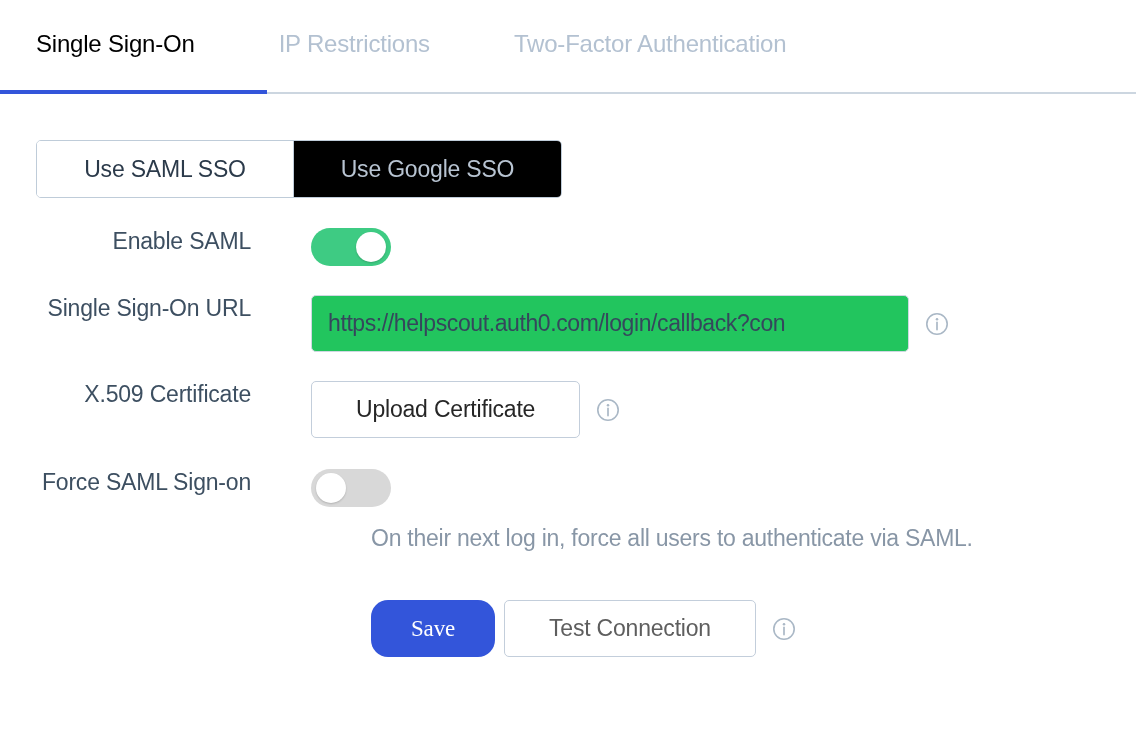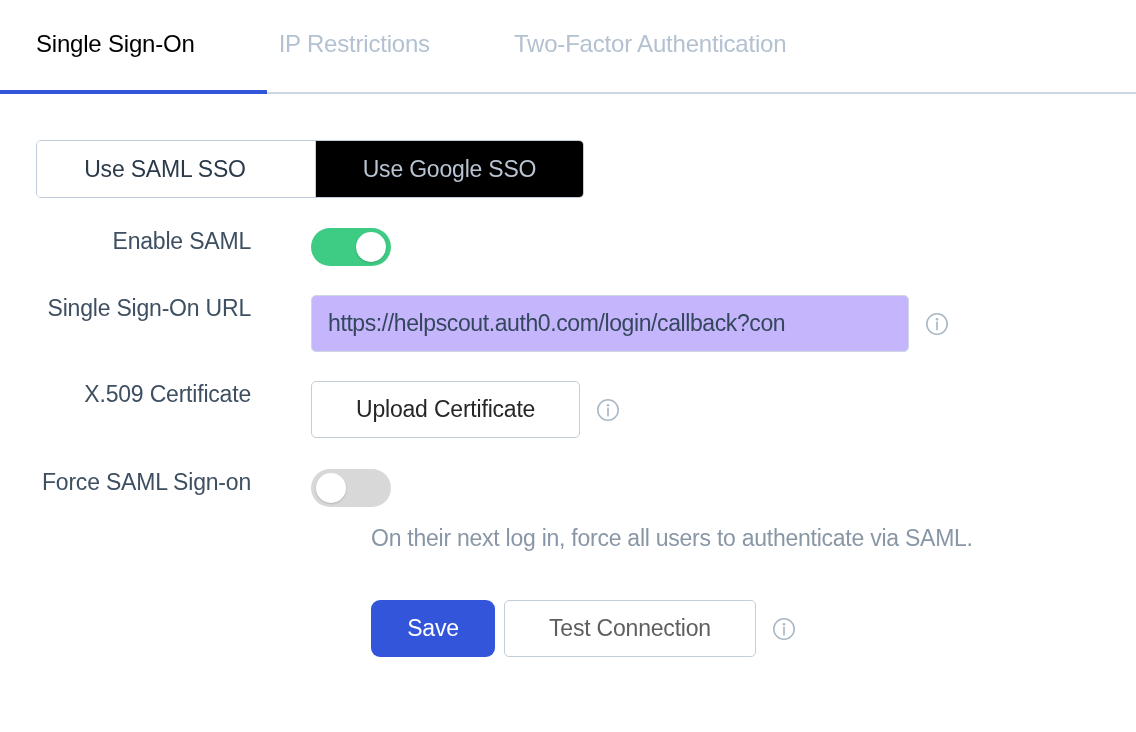--- a/index.html
+++ b/index.html
@@ -58,21 +58,20 @@
 
   
   .segmented {
     margin: 46px 0 0 36px;
     display: inline-flex;
     border: 1px solid #bfccd9;
     border-radius: 5px;
     overflow: hidden;
     background: #ffffff;
     height: 56px;
-    gap: 22px;
   }
   .seg-btn {
     display: flex;
     align-items: center;
     justify-content: center;
     font-size: 23px;
     letter-spacing: -0.2px;
     padding: 0 28px;
     cursor: pointer;
     user-select: none;
@@ -137,21 +136,21 @@
   .toggle.on  .knob { right: 5px; }
   .toggle.off .knob { left: 5px; }
 
   
   .text-input {
     width: 598px;
     height: 57px;
     box-sizing: border-box;
     border: 1px solid #cfd8e2;
     border-radius: 5px;
-    background: #c4b5fd;
+    background: #22c55e;
     font-family: "Liberation Sans", sans-serif;
     font-size: 23px;
     color: #35475c;
     letter-spacing: -0.4px;
     padding: 0 16px;
     outline: none;
   }
 
   
   .btn-outline {
@@ -167,24 +166,24 @@
     cursor: pointer;
     color: #262626;
   }
   .btn-outline.muted { color: #5e5e5e; }
 
   
   .btn-primary {
     height: 57px;
     box-sizing: border-box;
     border: none;
-    border-radius: 9px;
+    border-radius: 17px;
     background: #3355da;
     color: #ffffff;
-    font-family: Liberation Sans, sans-serif;
+    font-family: Liberation Serif, serif;
     font-size: 23px;
     letter-spacing: -0.2px;
     padding: 12px 28px;
     cursor: pointer;
     min-width: 124px;
   }
 
   
   .info-icon {
     width: 24px;

